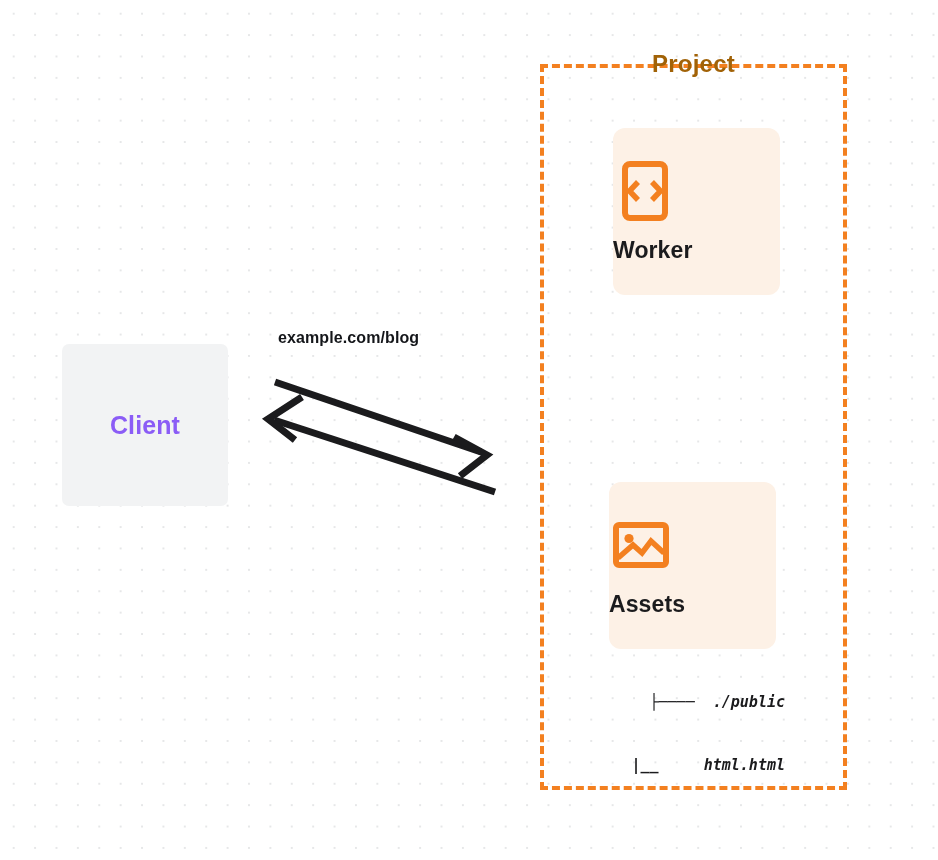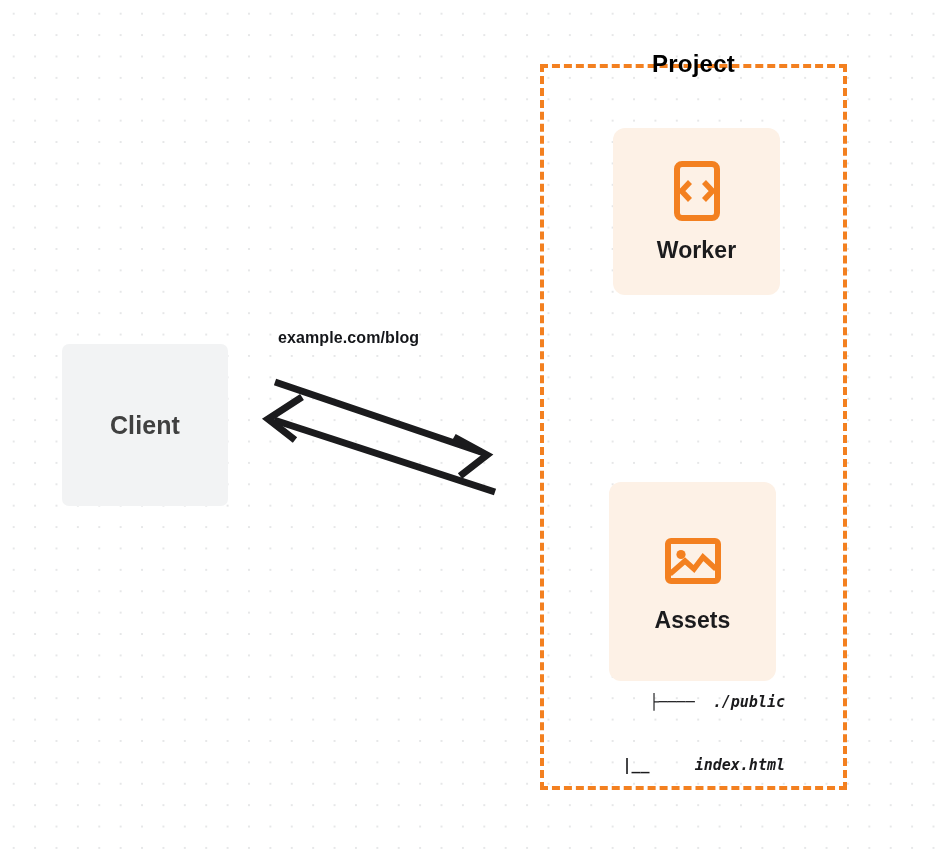--- a/index.html
+++ b/index.html
@@ -31,21 +31,21 @@
     height: 162px;
     background: #f2f3f4;
     border-radius: 7px;
     display: flex;
     align-items: center;
     justify-content: center;
   }
   .client-label {
     font-size: 25px;
     font-weight: bold;
-    color: #404040;
+    color: #8b5cf6;
     letter-spacing: 0.1px;
   }
 
   
   .project-box {
     position: absolute;
     left: 540px;
     top: 64px;
     width: 307px;
     height: 726px;
@@ -53,45 +53,44 @@
     box-sizing: border-box;
   }
   .project-title {
     position: absolute;
     left: 540px;
     top: 50px;
     width: 307px;
     text-align: center;
     font-size: 24px;
     font-weight: bold;
-    color: #000000;
+    color: #a16207;
     letter-spacing: 0.2px;
   }
 
   
   .service-card {
     position: absolute;
     background: #fdf1e6;
     border-radius: 12px;
     display: flex;
     flex-direction: column;
-    align-items: center;
     justify-content: center;
   }
   .card-worker {
     left: 613px;
     top: 128px;
     width: 167px;
     height: 167px;
   }
   .card-assets {
     left: 609px;
     top: 482px;
     width: 167px;
-    height: 199px;
+    height: 167px;
   }
   .card-icon {
     width: 64px;
     height: 64px;
     margin-bottom: 14px;
     display: block;
   }
   .card-label {
     font-size: 23px;
     font-weight: bold;
@@ -175,17 +174,17 @@
     <svg class="card-icon" viewBox="0 0 64 64">
       <rect x="7" y="12" width="50" height="40" rx="3" ry="3" fill="none" stroke="#f38020" stroke-width="6"></rect>
       <circle cx="20" cy="25.5" r="4.6" fill="#f38020"></circle>
       <polyline points="9,45 24,32 33,40 42,28 55,40" fill="none" stroke="#f38020" stroke-width="5.5" stroke-linecap="butt" stroke-linejoin="miter"></polyline>
     </svg>
     <span class="card-label">Assets</span>
   </div>
 
   <div class="file-tree">
     <div>├────  ./public</div>
-    <div>|__     index.html</div>
+    <div>|__     html.html</div>
     
   </div>
 
 </div>
 
 </body></html>

